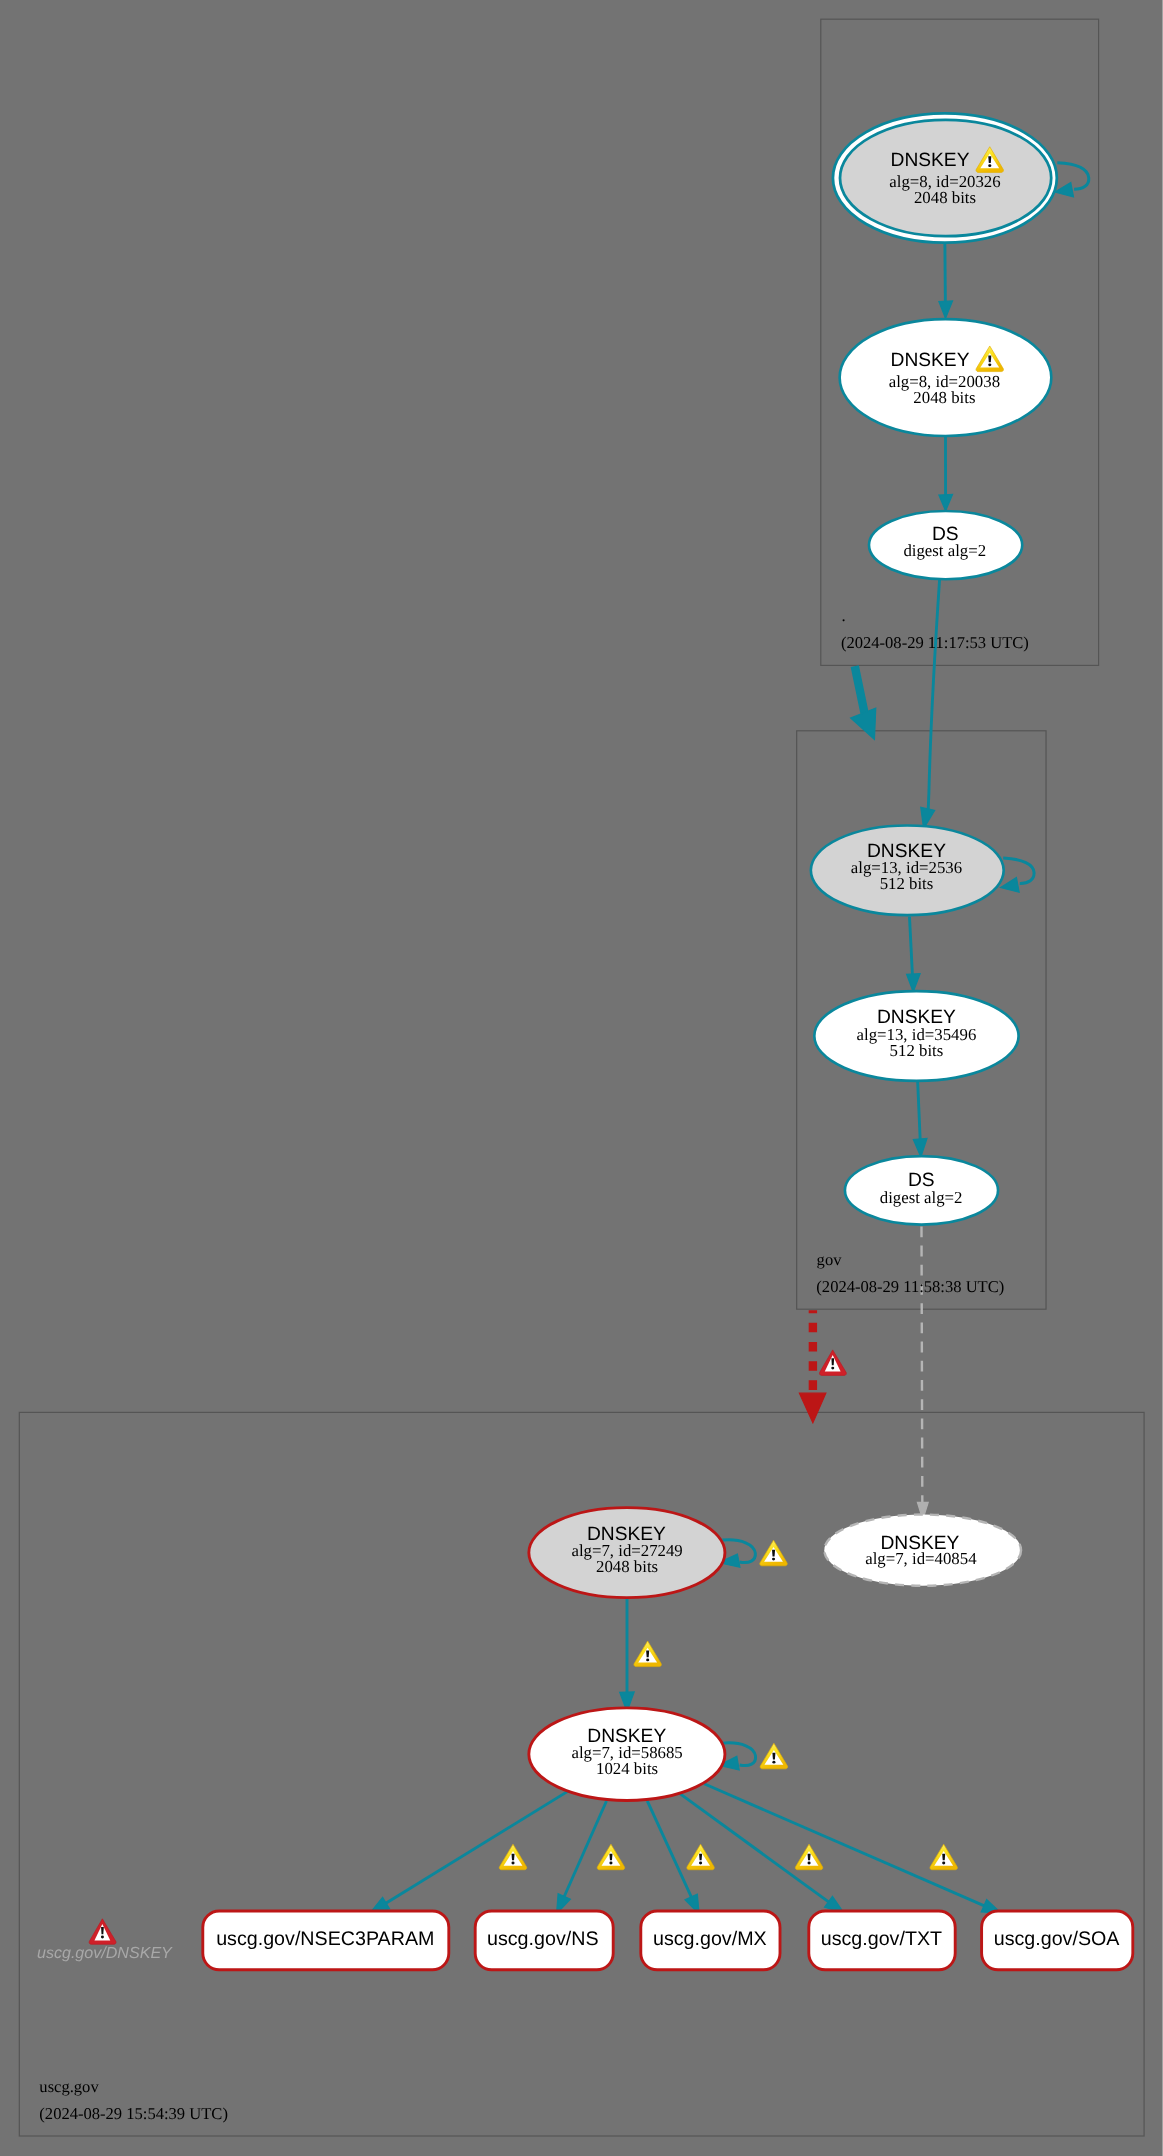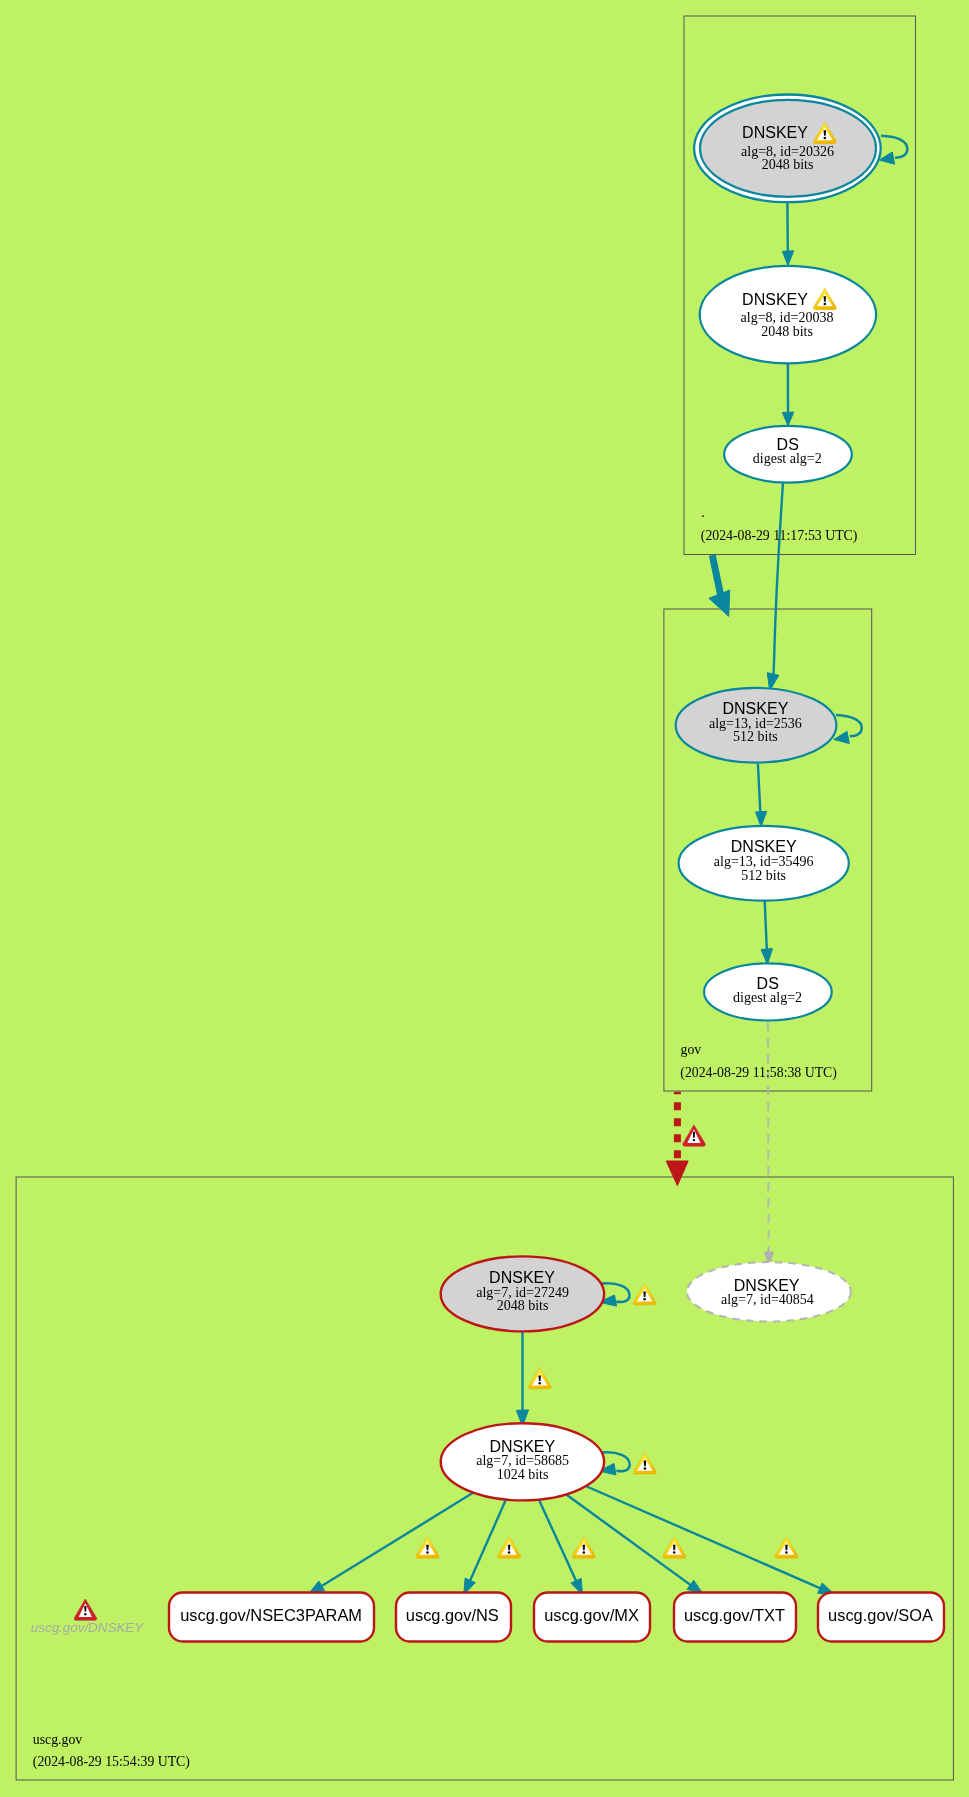--- a/index.html
+++ b/index.html
@@ -1,17 +1,17 @@
 <!DOCTYPE html>
 <html><head>
 <meta charset="utf-8">
 <title>DNSSEC authentication chain</title>
 <style>
   html,body{margin:0;padding:0;background:#ffffff;}
-  #root{width:969px;height:1797px;position:relative;background:#bef264;overflow:hidden;}
+  #root{width:969px;height:1797px;position:relative;background:#737373;overflow:hidden;}
   svg#graph{display:block;width:969px;height:1797px;}
   .zonebox{fill:none;stroke:#555555;stroke-width:1;}
   .nlabel{font-family:"Liberation Sans",sans-serif;fill:#000000;font-size:16px;text-anchor:middle;}
   .slabel{font-family:"Liberation Serif",serif;fill:#000000;font-size:14px;text-anchor:middle;}
   .zlabel{font-family:"Liberation Serif",serif;fill:#000000;font-size:13.8px;}
   .rrlabel{font-family:"Liberation Sans",sans-serif;fill:#000000;font-size:16.4px;text-anchor:middle;}
   .orphan{font-family:"Liberation Sans",sans-serif;fill:#a8a8a8;font-size:13.4px;font-style:italic;text-anchor:middle;}
 </style>
 </head>
 <body>

